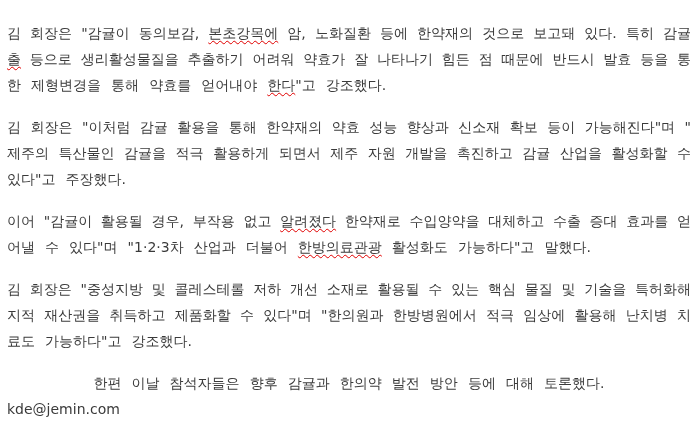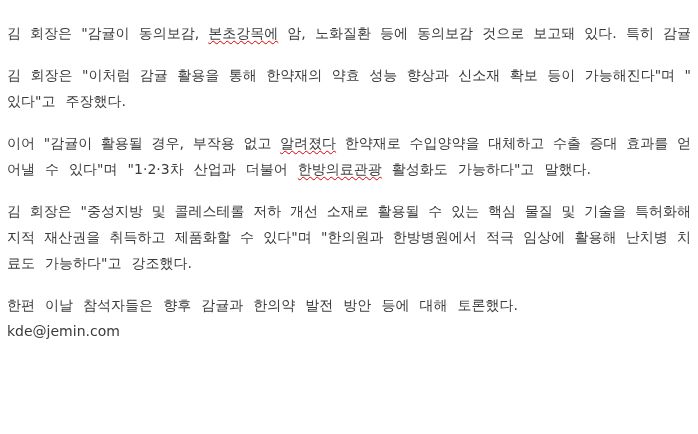--- a/index.html
+++ b/index.html
@@ -42,39 +42,41 @@
     text-decoration-color: #e00000;
     text-decoration-thickness: 1px;
     text-underline-offset: 2px;
     text-decoration-skip-ink: none;
   }
   .byline-line {
     display: flex;
     justify-content: center;
     align-items: baseline;
     word-spacing: 0.4em;
-    flex-direction: column;
   }
   .byline-right {
     white-space: nowrap;
   }
 </style>
 </head>
 <body>
 
 <div class="article">
 
   <p class="para">
     </p>
-    <div class="line jl"><span>김 회장은 "감귤이 동의보감, </span><span class="ms">본초강목에</span><span> 암, 노화질환 등에 동의보감 것으로 보고돼 있다. 특히 감귤</span></div>
+    <div class="line jl"><span>김 회장은 "감귤이 동의보감, </span><span class="ms">본초강목에</span><span> 암, 노화질환 등에 한약재의 것으로 보고돼 있다. 특히 감귤</span></div>
+    <div class="line jl"><span class="ms">출</span><span> 등으로 생리활성물질을 추출하기 어려워 약효가 잘 나타나기 힘든 점 때문에 반드시 발효 등을 통</span></div>
+    <div class="line last"><span>한 제형변경을 통해 약효를 얻어내야 </span><span class="ms">한다</span><span>"고 강조했다.</span></div>
   <p></p>
 
   <p class="para">
     </p>
     <div class="line jl"><span>김 회장은 "이처럼 감귤 활용을 통해 한약재의 약효 성능 향상과 신소재 확보 등이 가능해진다"며 "</span></div>
+    <div class="line jl"><span>제주의 특산물인 감귤을 적극 활용하게 되면서 제주 자원 개발을 촉진하고 감귤 산업을 활성화할 수</span></div>
     <div class="line last"><span>있다"고 주장했다.</span></div>
   <p></p>
 
   <p class="para">
     </p>
     <div class="line jl"><span>이어 "감귤이 활용될 경우, 부작용 없고 </span><span class="ms">알려졌다</span><span> 한약재로 수입양약을 대체하고 수출 증대 효과를 얻</span></div>
     <div class="line last"><span>어낼 수 있다"며 "1·2·3차 산업과 더불어 </span><span class="ms">한방의료관광</span><span> 활성화도 가능하다"고 말했다.</span></div>
   <p></p>
 
   <p class="para">

